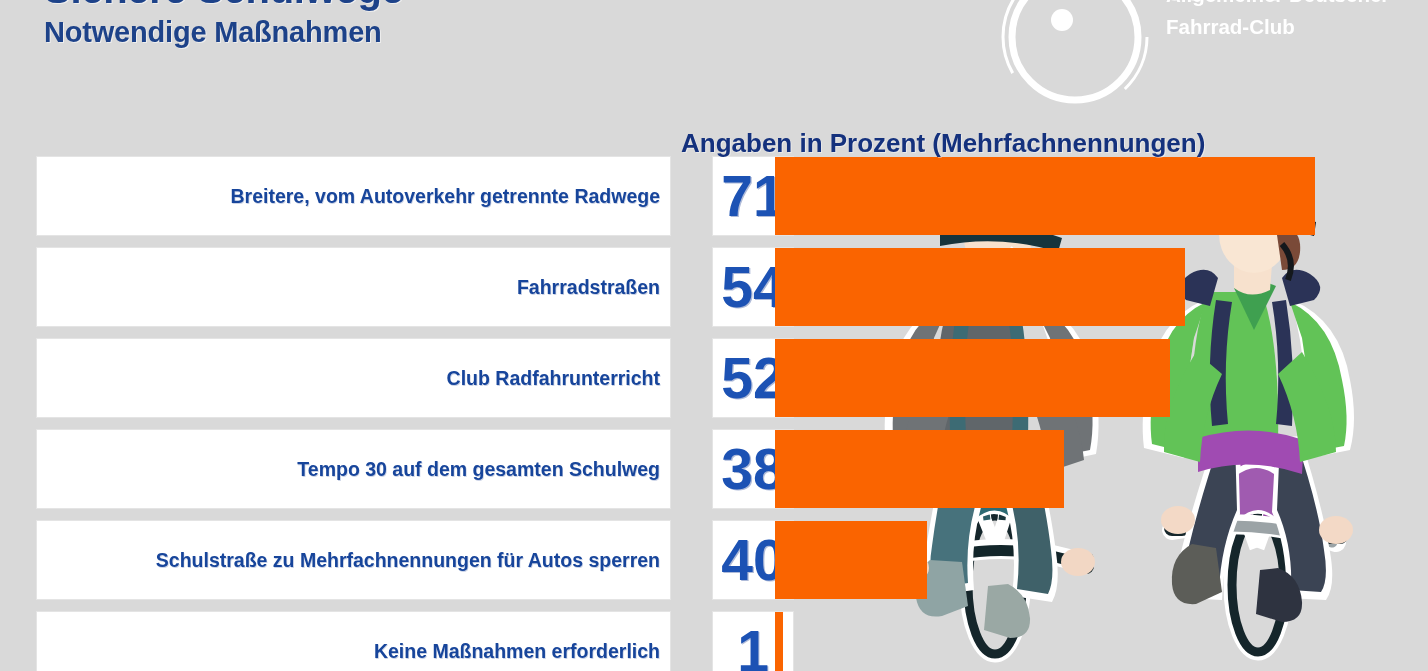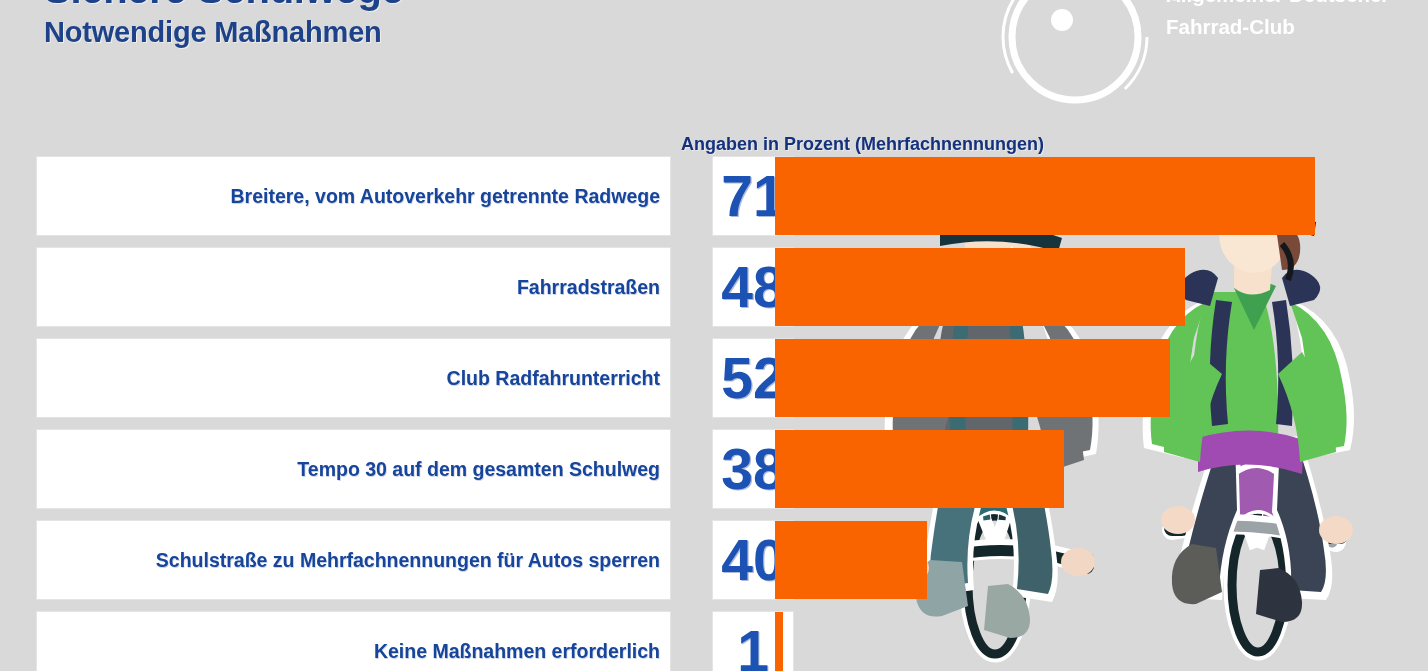--- a/index.html
+++ b/index.html
@@ -42,22 +42,22 @@
   .logo-l1, .logo-l2 {
     position: absolute; left: 166px;
     font-size: 20.5px; font-weight: bold; color: #ffffff;
     line-height: 25px; white-space: nowrap;
   }
   .logo-l1 { top: 28px; }
   .logo-l2 { top: 60px; }
 
   
   .units {
-    position: absolute; left: 681px; top: 134px; z-index: 6;
-    font-size: 18px; font-weight: bold; color: #14317d;
+    position: absolute; left: 681px; top: 128px; z-index: 6;
+    font-size: 26px; font-weight: bold; color: #14317d;
     text-shadow: 1px 1px 0 rgba(255,255,255,0.45);
     white-space: nowrap;
   }
 
   
   .illus { position: absolute; left: 0; top: 0; width: 1428px; height: 671px; z-index: 2; pointer-events: none; }
 
   
   .rows { position: absolute; left: 0; top: 0; width: 1136px; height: 671px; z-index: 4; }
   .row { position: absolute; height: 78px; }
@@ -244,21 +244,21 @@
         <span>71</span>
       </div>
       <div class="bar" style="width:540px"></div>
     </div>
 
     <div class="row" style="top:248px">
       <div class="label-box">
         <span>Fahrradstraßen</span>
       </div>
       <div class="value-box">
-        <span>48</span>
+        <span>54</span>
       </div>
       <div class="bar" style="width:410px"></div>
     </div>
 
     <div class="row" style="top:339px">
       <div class="label-box">
         <span>Club Radfahrunterricht</span>
       </div>
       <div class="value-box">
         <span>52</span>

